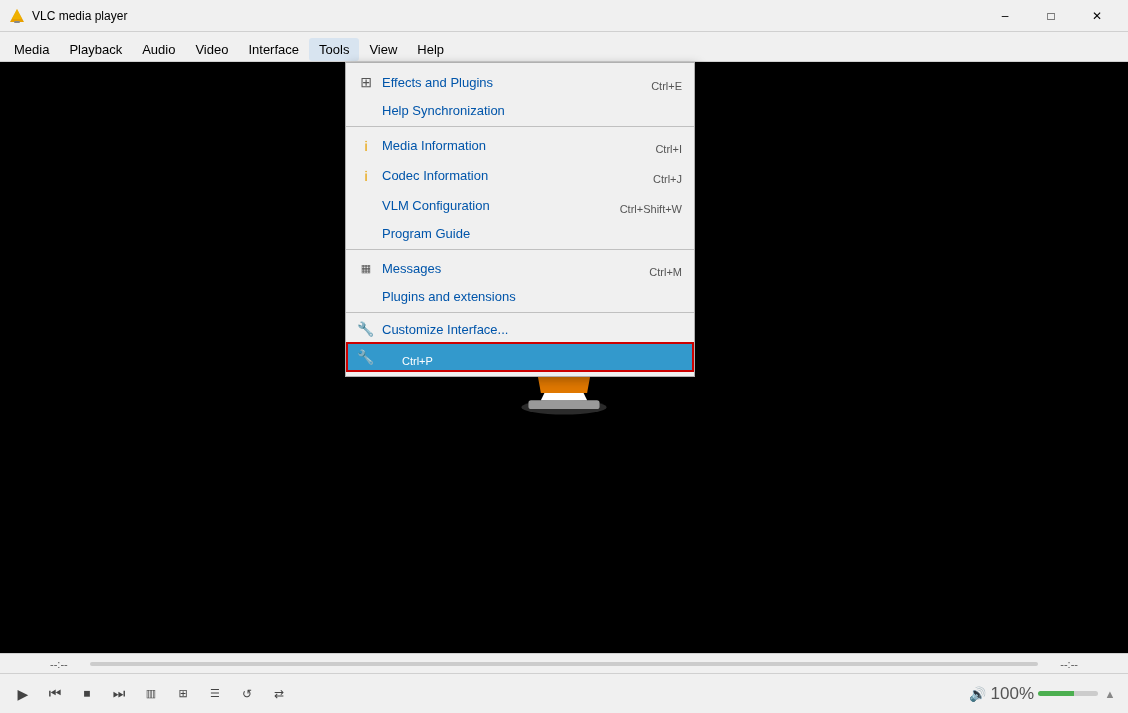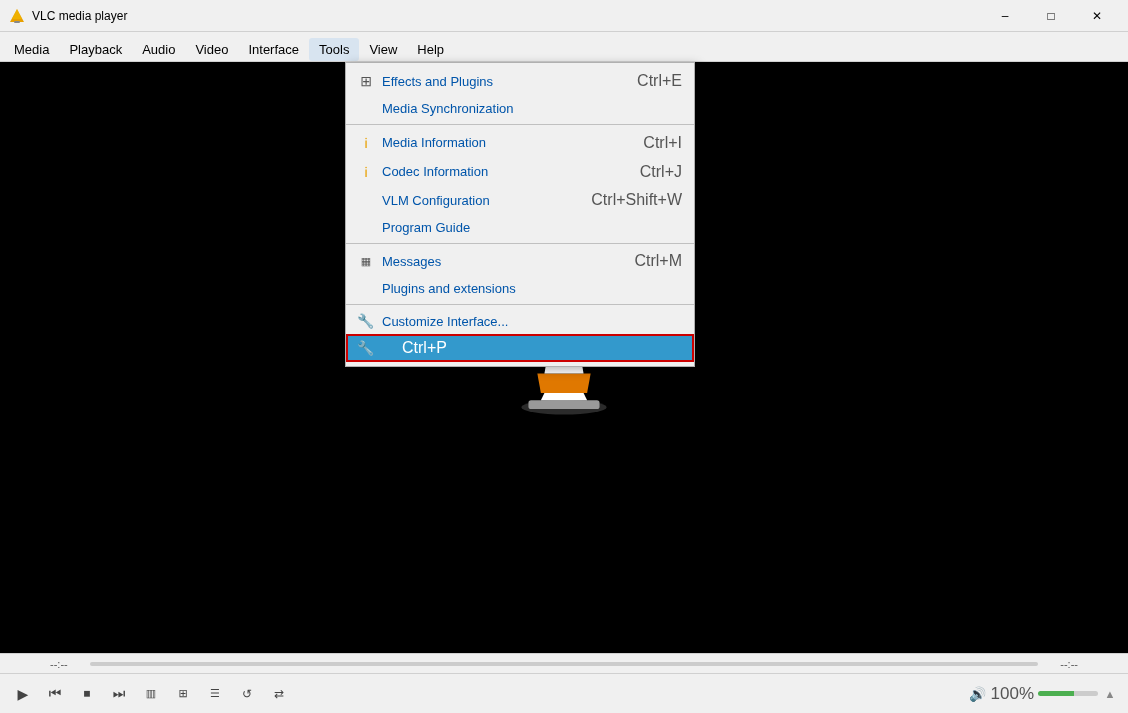--- a/index.html
+++ b/index.html
@@ -138,22 +138,23 @@
     }
     .item-icon.orange { color: #e8a000; }
     .item-icon.wrench { color: #888; }
     .item-label {
       flex: 1;
       color: #0055aa;
     }
     .dropdown-item.highlighted .item-label { color: #fff; }
     .shortcut {
       color: #555;
-      font-size: 16px;
+      font-size: 11px;
       margin-left: 20px;
+      margin-top: 8px;
     }
 
     
     .seek-bar-area {
       height: 20px;
       background: #f0f0f0;
       border-top: 1px solid #d0d0d0;
       display: flex;
       align-items: center;
       padding: 0 50px;
@@ -285,21 +286,21 @@
   <div class="dropdown-menu">
 
     <div class="dropdown-item">
       <div class="item-icon">⊞</div>
       <span class="item-label">Effects and Plugins</span>
       <span class="shortcut">Ctrl+E</span>
     </div>
 
     <div class="dropdown-item">
       <div class="item-icon"></div>
-      <span class="item-label">Media Synchronization</span>
+      <span class="item-label">Help Synchronization</span>
       <span class="shortcut"></span>
     </div>
 
     <div class="dropdown-separator"></div>
 
     <div class="dropdown-item">
       <div class="item-icon orange">ℹ</div>
       <span class="item-label">Media Information</span>
       <span class="shortcut">Ctrl+I</span>
     </div>

